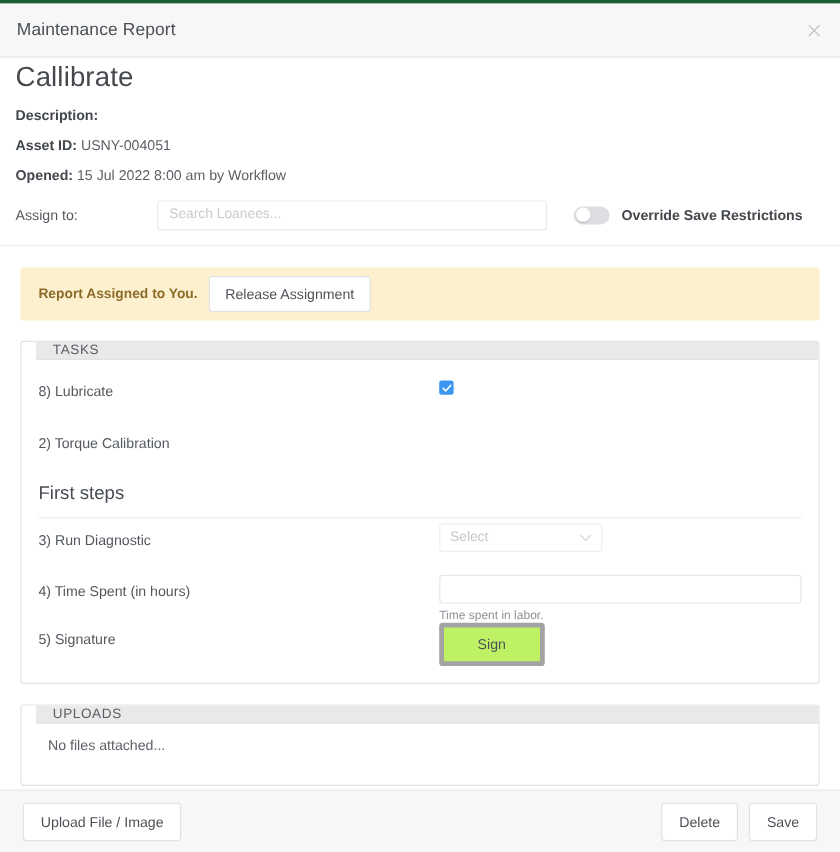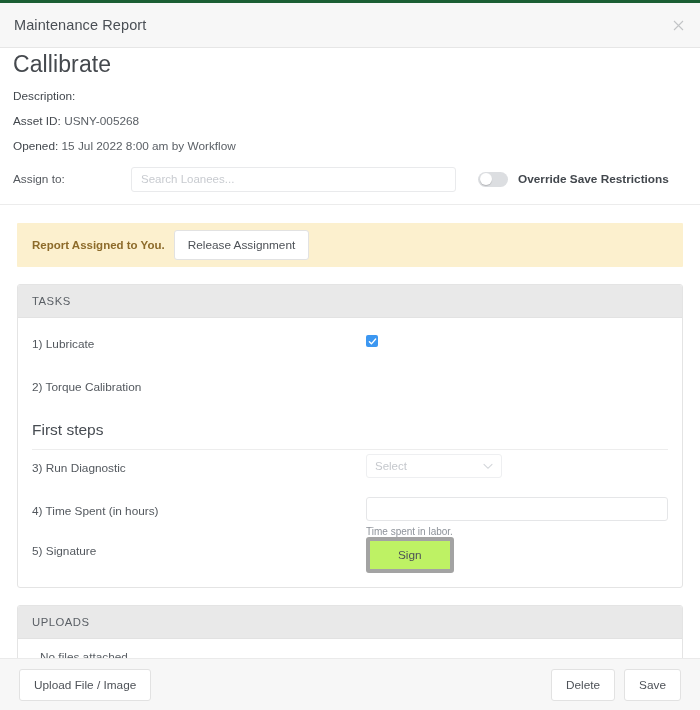--- a/index.html
+++ b/index.html
@@ -47,21 +47,21 @@
   }
 
   .page-title {
     font-size: 23px; font-weight: 400; color: #45494e;
     margin: 3px 0 11px 1px; letter-spacing: .1px;
   }
 
   .meta-row {
     font-size: 11.8px; color: #5b6066; margin-bottom: 11px; margin-left: 1px;
   }
-  .meta-row .k { font-weight: normal; color: #42474d; }
+  .meta-row .k { font-weight: bold; color: #42474d; }
   .meta-row .v { color: #5b6066; }
 
   
   .assign-row {
     display: flex; align-items: center;
     margin: 13px 0 0 1px;
     height: 26px;
   }
   .assign-label { font-size: 11.8px; color: #55595f; width: 118px; flex: none; }
   .search-input {
@@ -109,25 +109,26 @@
 
   
   .card {
     margin: 17px 5px 0 5px;
     border: 1px solid #e4e4e4; border-radius: 3px;
     background: #fff;
     overflow: hidden;
   }
   .card-head {
     background: #e9e9e9;
-    height: 25px;
+    height: 15px;
     display: flex; align-items: center;
-    padding: 16px 14px;
+    padding: 0 14px;
     font-size: 11.3px; color: #5a5f65; letter-spacing: .5px;
     border-bottom: 1px solid #e2e2e2;
+    margin-left: 12px;
   }
   .card-body { padding: 12px 14px 14px 14px; }
 
   
   .task-row { display: flex; align-items: flex-start; min-height: 34px; }
   .task-label {
     width: 334px; flex: none;
     font-size: 11.8px; color: #53585e;
     padding-top: 7px;
   }
@@ -214,21 +215,21 @@
 
     <div class="page-title">Callibrate</div>
 
     <div class="meta-row">
       <span class="k">Description:</span>
       <span class="v"></span>
     </div>
 
     <div class="meta-row">
       <span class="k">Asset ID:</span>
-      <span class="v">USNY-005268</span>
+      <span class="v">USNY-004051</span>
     </div>
 
     <div class="meta-row">
       <span class="k">Opened:</span>
       <span class="v">15 Jul 2022 8:00 am by Workflow</span>
     </div>
 
     <div class="assign-row">
       <div class="assign-label">Assign to:</div>
       <input class="search-input" type="text" placeholder="Search Loanees..." style="">
@@ -245,21 +246,21 @@
     <div class="banner">
       <div class="banner-text">Report Assigned to You.</div>
       <button class="banner-btn">Release Assignment</button>
     </div>
 
     <div class="card">
       <div class="card-head">TASKS</div>
       <div class="card-body">
 
         <div class="task-row">
-          <div class="task-label">1) Lubricate</div>
+          <div class="task-label">8) Lubricate</div>
           <div class="task-field">
             <div class="cb">
               <svg width="9" height="9" viewBox="0 0 10 10" aria-hidden="true">
                 <path d="M1.5 5.2 L3.8 7.6 L8.5 2.3" stroke="#ffffff" stroke-width="1.5" fill="none" stroke-linecap="round" stroke-linejoin="round"></path>
               </svg>
             </div>
           </div>
         </div>
 
         <div class="spacer-sm"></div>

